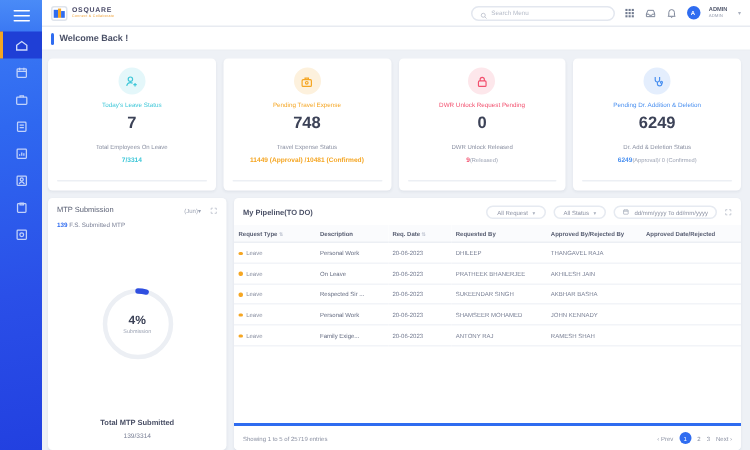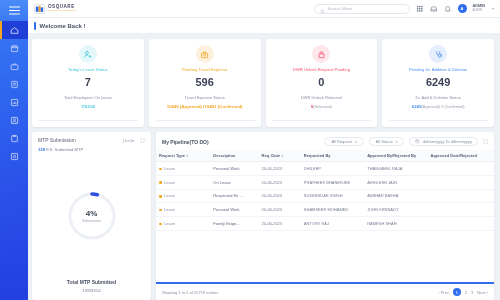--- a/index.html
+++ b/index.html
@@ -353,21 +353,21 @@
 
         <div class="kpi">
           <span class="kpi-ico" style="background:#fdf1dd">
             <svg viewBox="0 0 16 16" fill="none" stroke="#f5a623" stroke-width="1.4">
                 <rect x="2.5" y="5.5" width="11" height="8" rx="1.2"></rect>
                 <path d="M6 5.5V3.8h4v1.7"></path>
                 <circle cx="8" cy="9.3" r="1.6"></circle>
               </svg>
           </span>
           <span class="kpi-title" style="color:#f5a623">Pending Travel Expense</span>
-          <span class="kpi-value">596</span>
+          <span class="kpi-value">748</span>
           <span class="kpi-sub">Travel Expense Status</span>
           <span class="kpi-detail" style="color:#f5a623">11449 (Approval) /10481 (Confirmed)</span>
           <span class="kpi-track">
             <span class="kpi-fill" style="width:100%;background:#f5a623"></span>
           </span>
         </div>
 
         <div class="kpi">
           <span class="kpi-ico" style="background:#fde7eb">
             <svg viewBox="0 0 16 16" fill="none" stroke="#f2506e" stroke-width="1.4">

